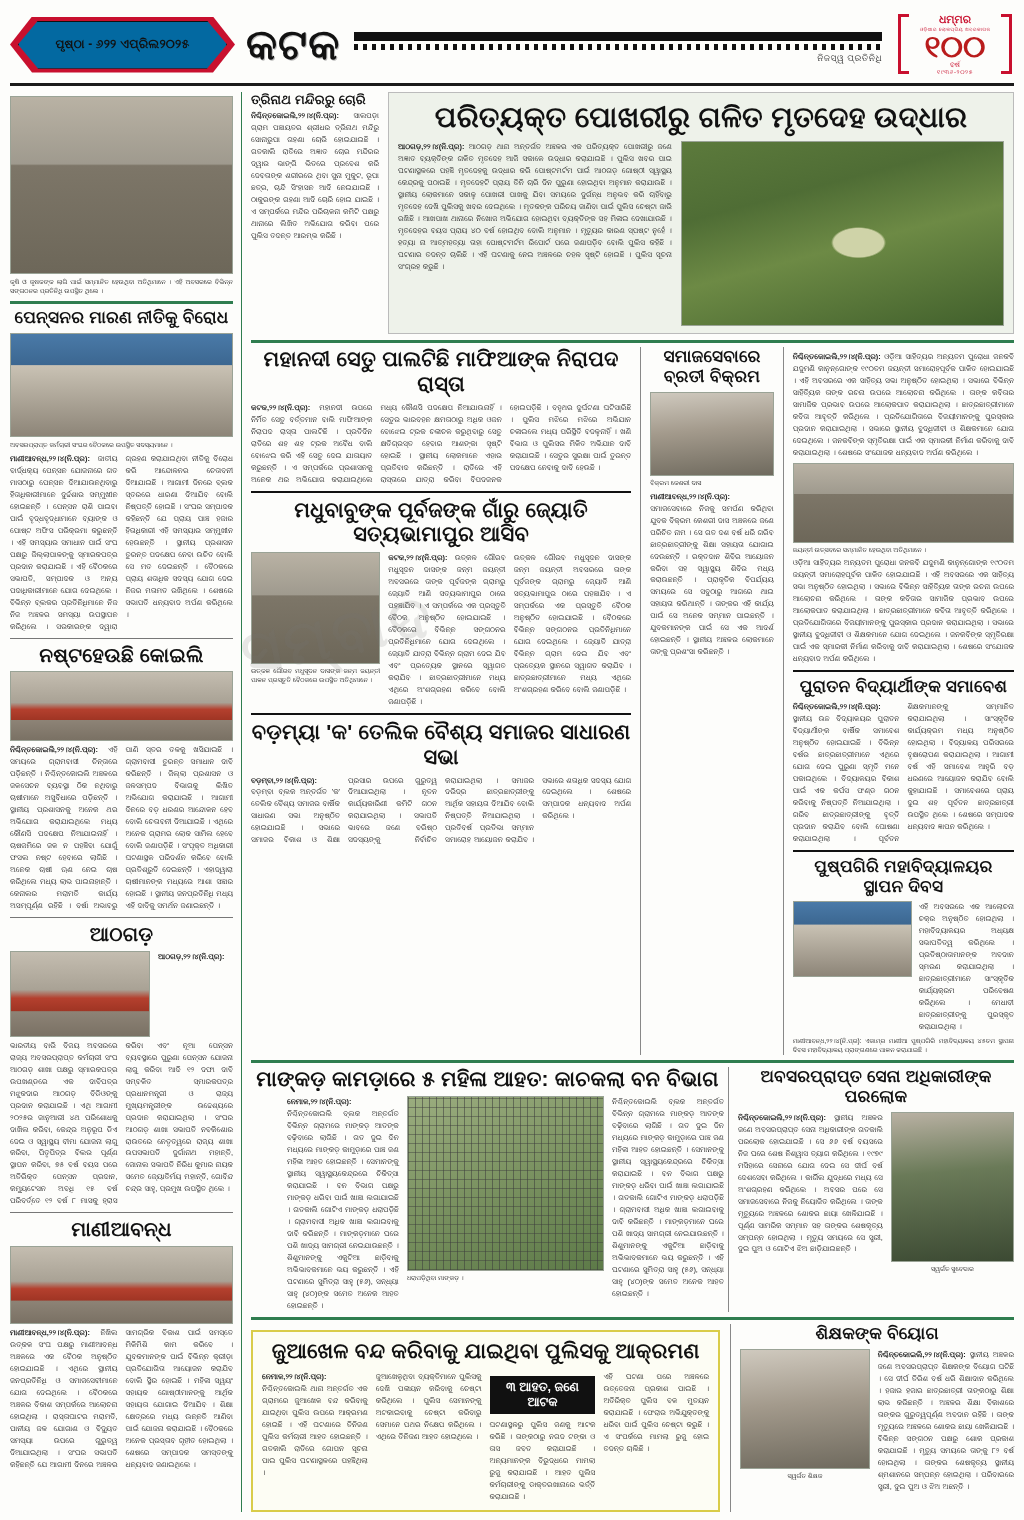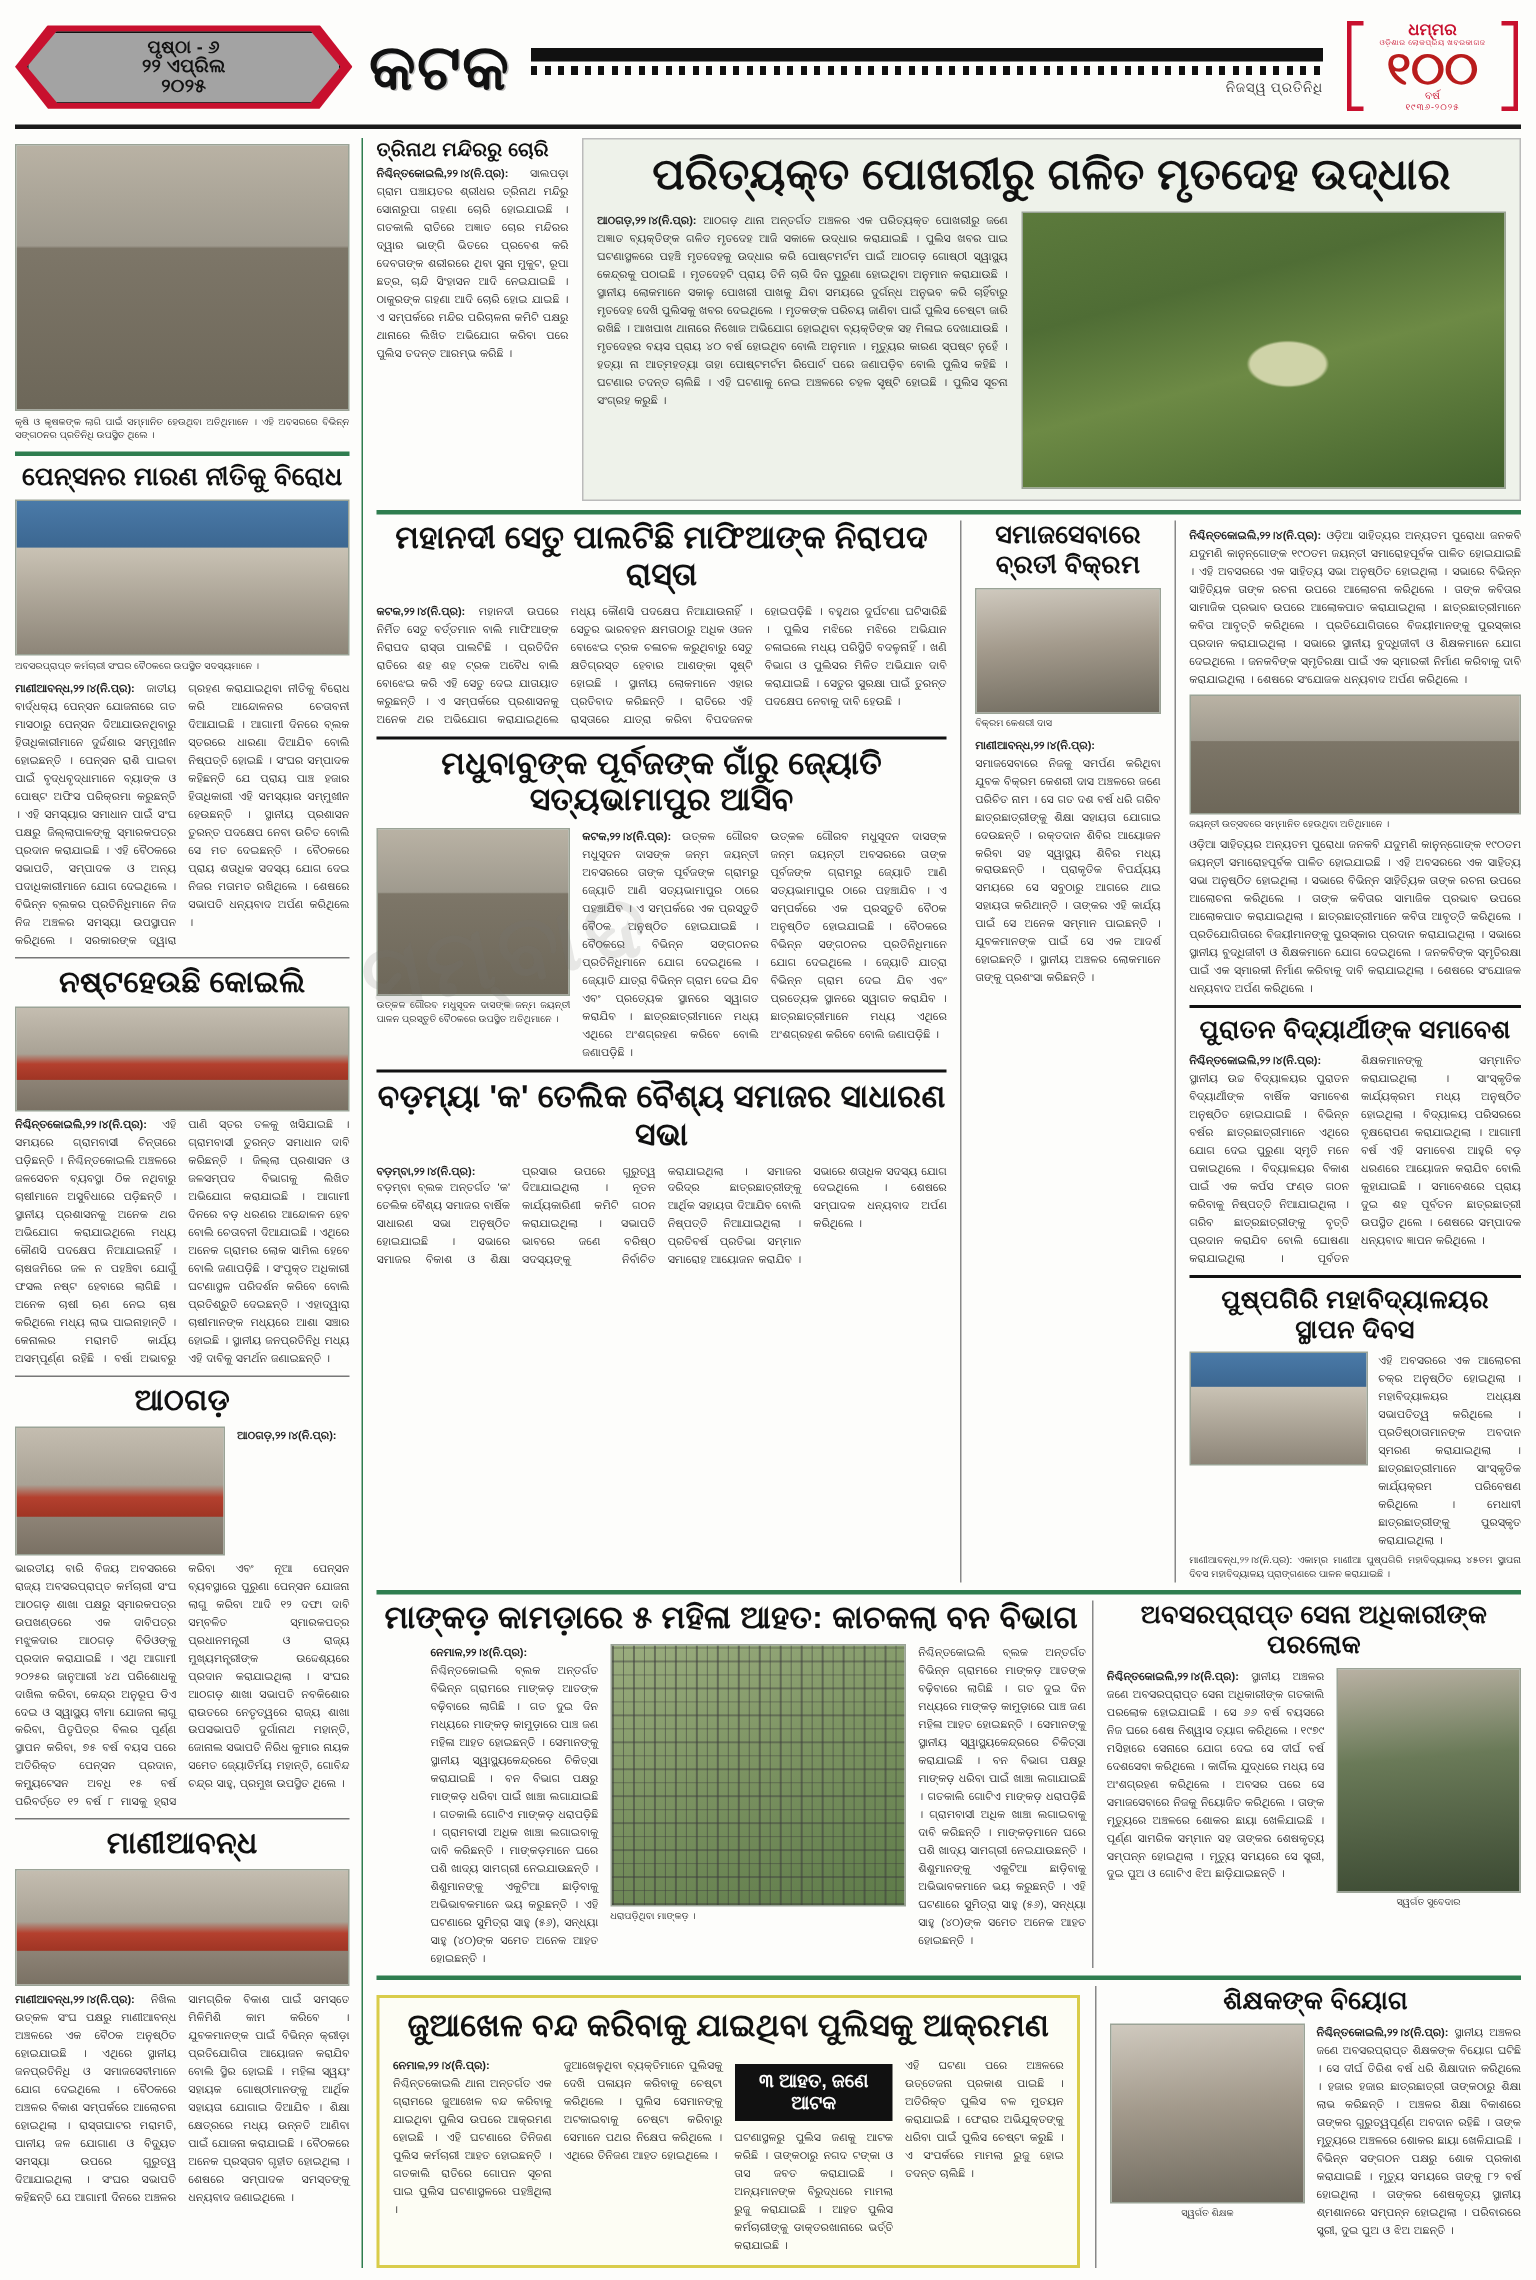--- a/index.html
+++ b/index.html
@@ -32,24 +32,24 @@
   }
   .flag-chevron {
     position:absolute; left:0; top:4px;
     width:225px; height:56px;
     background:#c8102e;
     clip-path:polygon(22px 0, 203px 0, 225px 28px, 203px 56px, 22px 56px, 0 28px);
   }
   .flag-inner {
     position:absolute; left:8px; top:8px;
     width:209px; height:48px;
-    background:#a3a3a3;
+    background:#0369a1;
     border:1.5px solid #111;
     clip-path:polygon(20px 0, 189px 0, 209px 24px, 189px 48px, 20px 48px, 0 24px);
-    display:flex; flex-direction:column; align-items:center; justify-content:center;
+    display:flex; flex-direction:row; align-items:center; justify-content:center;
     line-height:1.05;
   }
   .flag-line { font-size:12px; color:#111; font-weight:bold; letter-spacing:.2px; }
   .flag-line.big { font-size:12.5px; }
   .mast-title {
     font-size:42px; font-weight:bold; color:#111;
     letter-spacing:1px; margin-left:-14px;
     text-shadow:1px 1px 0 #bbb;
   }
   .mast-rule {

